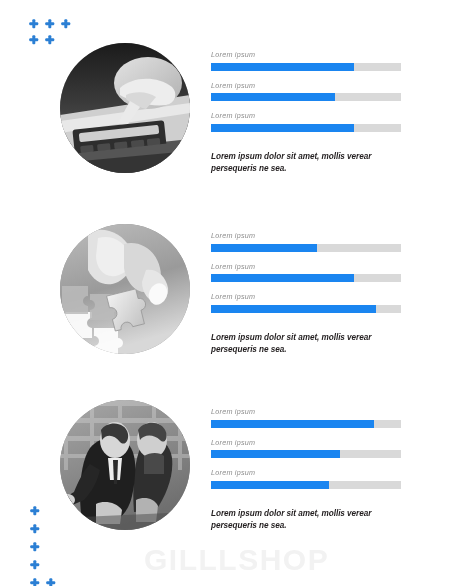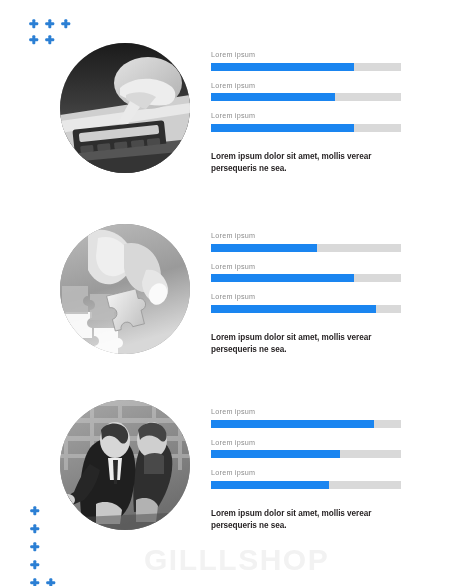--- a/index.html
+++ b/index.html
@@ -67,20 +67,21 @@
   .diamond.off { visibility: hidden; }
 
   
   .row {
     position: absolute;
     left: 0;
     width: 436px;
     height: 148px;
     display: flex;
     align-items: flex-start;
+    font-style: italic;
   }
   #row-0 { top: 43px; }
   #row-1 { top: 224px; }
   #row-2 { top: 400px; }
 
   
   .photo-wrap {
     position: absolute;
     left: 60px;
     top: 0;

